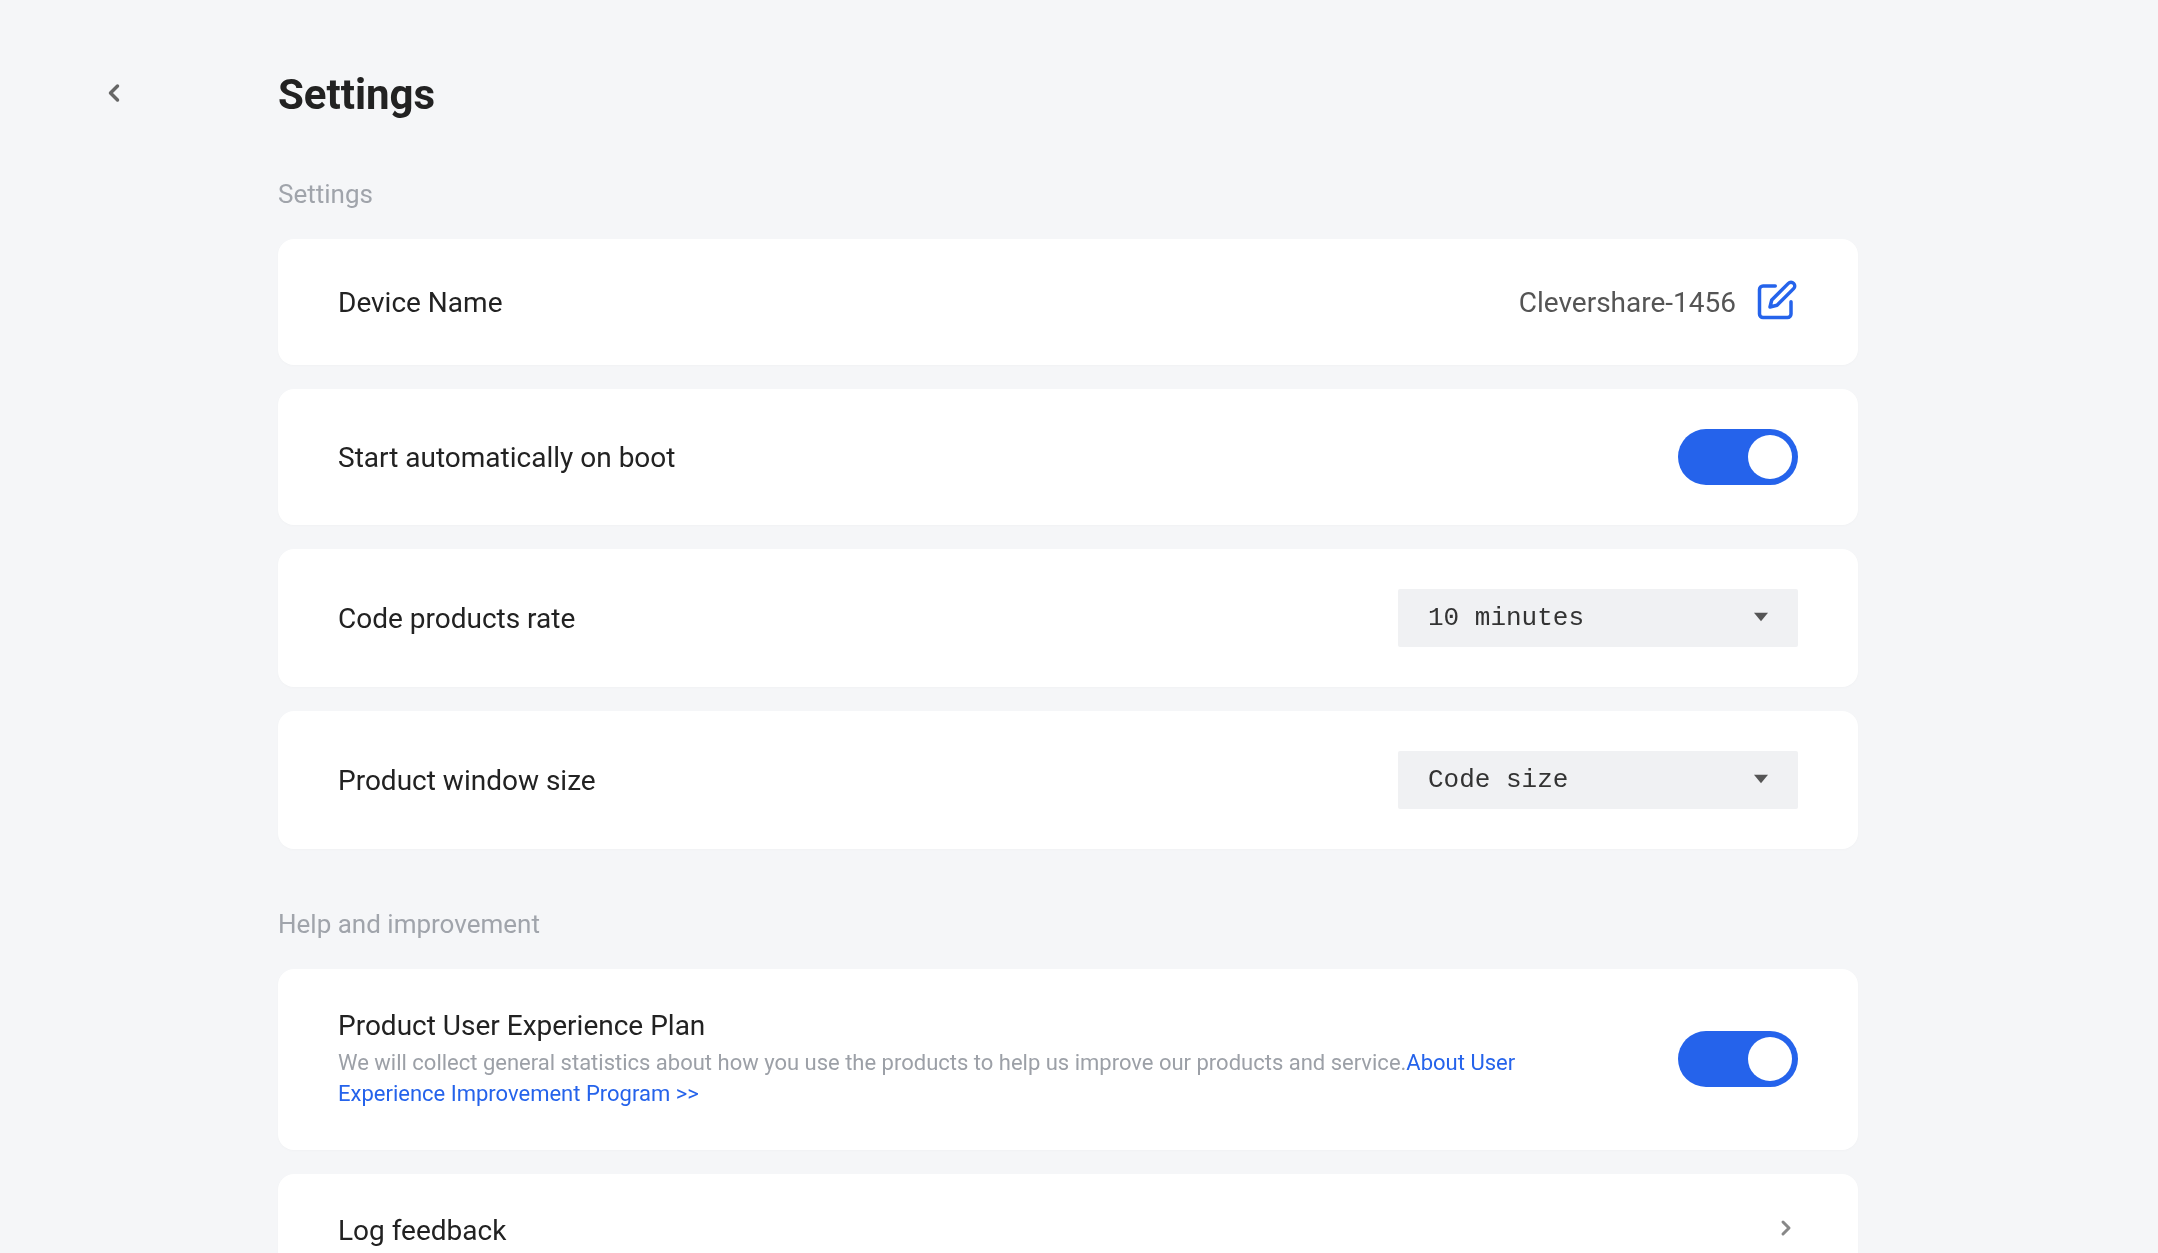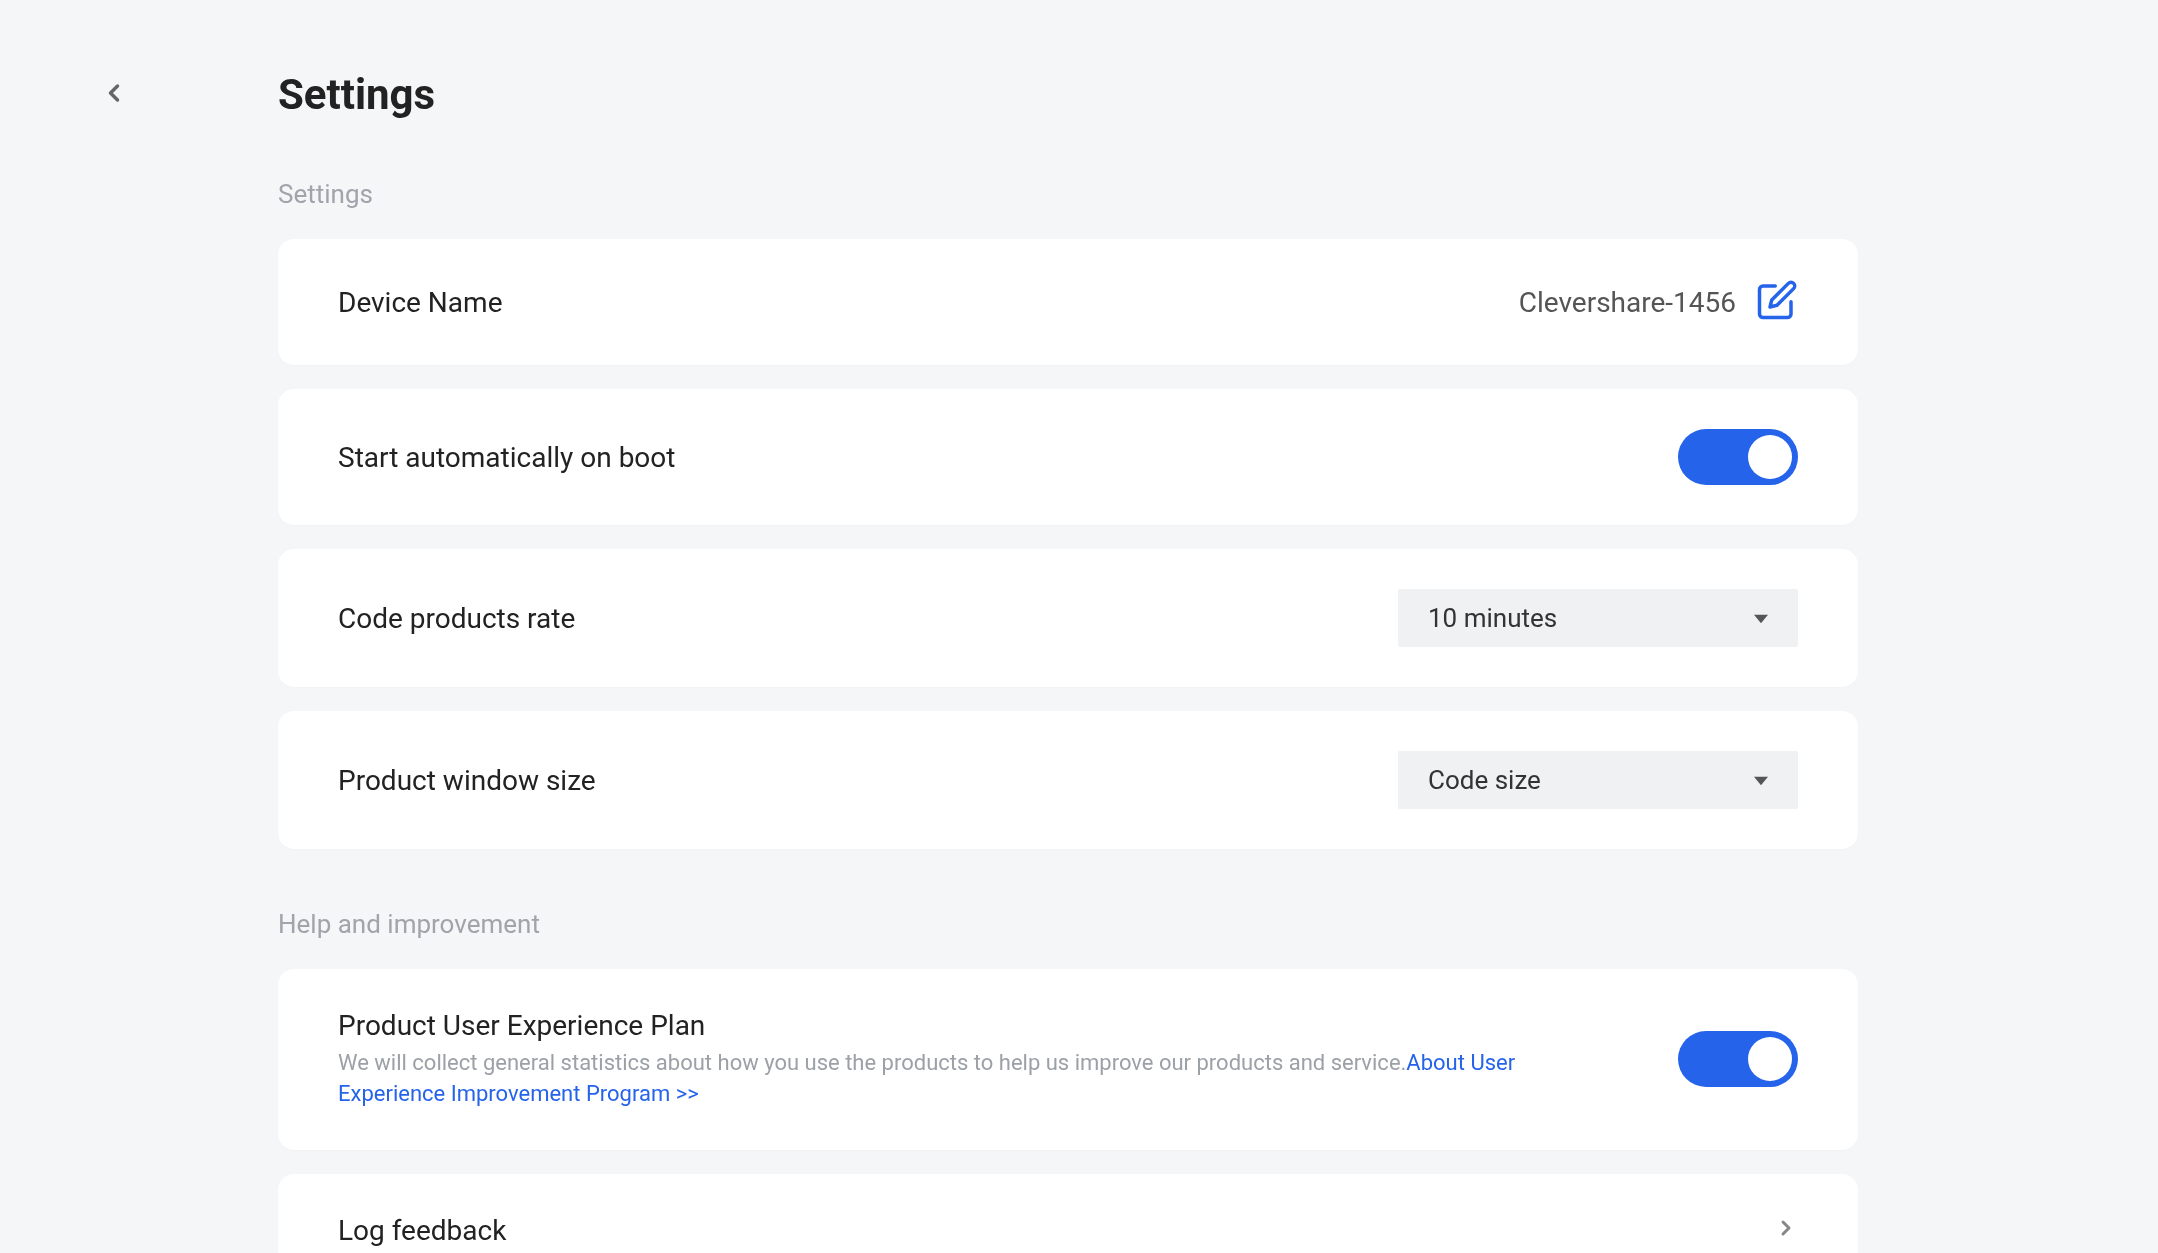--- a/index.html
+++ b/index.html
@@ -132,20 +132,21 @@
     
     .dropdown {
       background: #f0f1f3;
       border-radius: 2px;
       padding: 14px 30px;
       display: flex;
       align-items: center;
       justify-content: space-between;
       min-width: 400px;
       cursor: pointer;
+      font-family: Liberation Mono, monospace;
     }
     
     .dropdown-label {
       font-size: 26px;
       color: #333;
     }
     
     .dropdown-caret {
       color: #555;
     }

